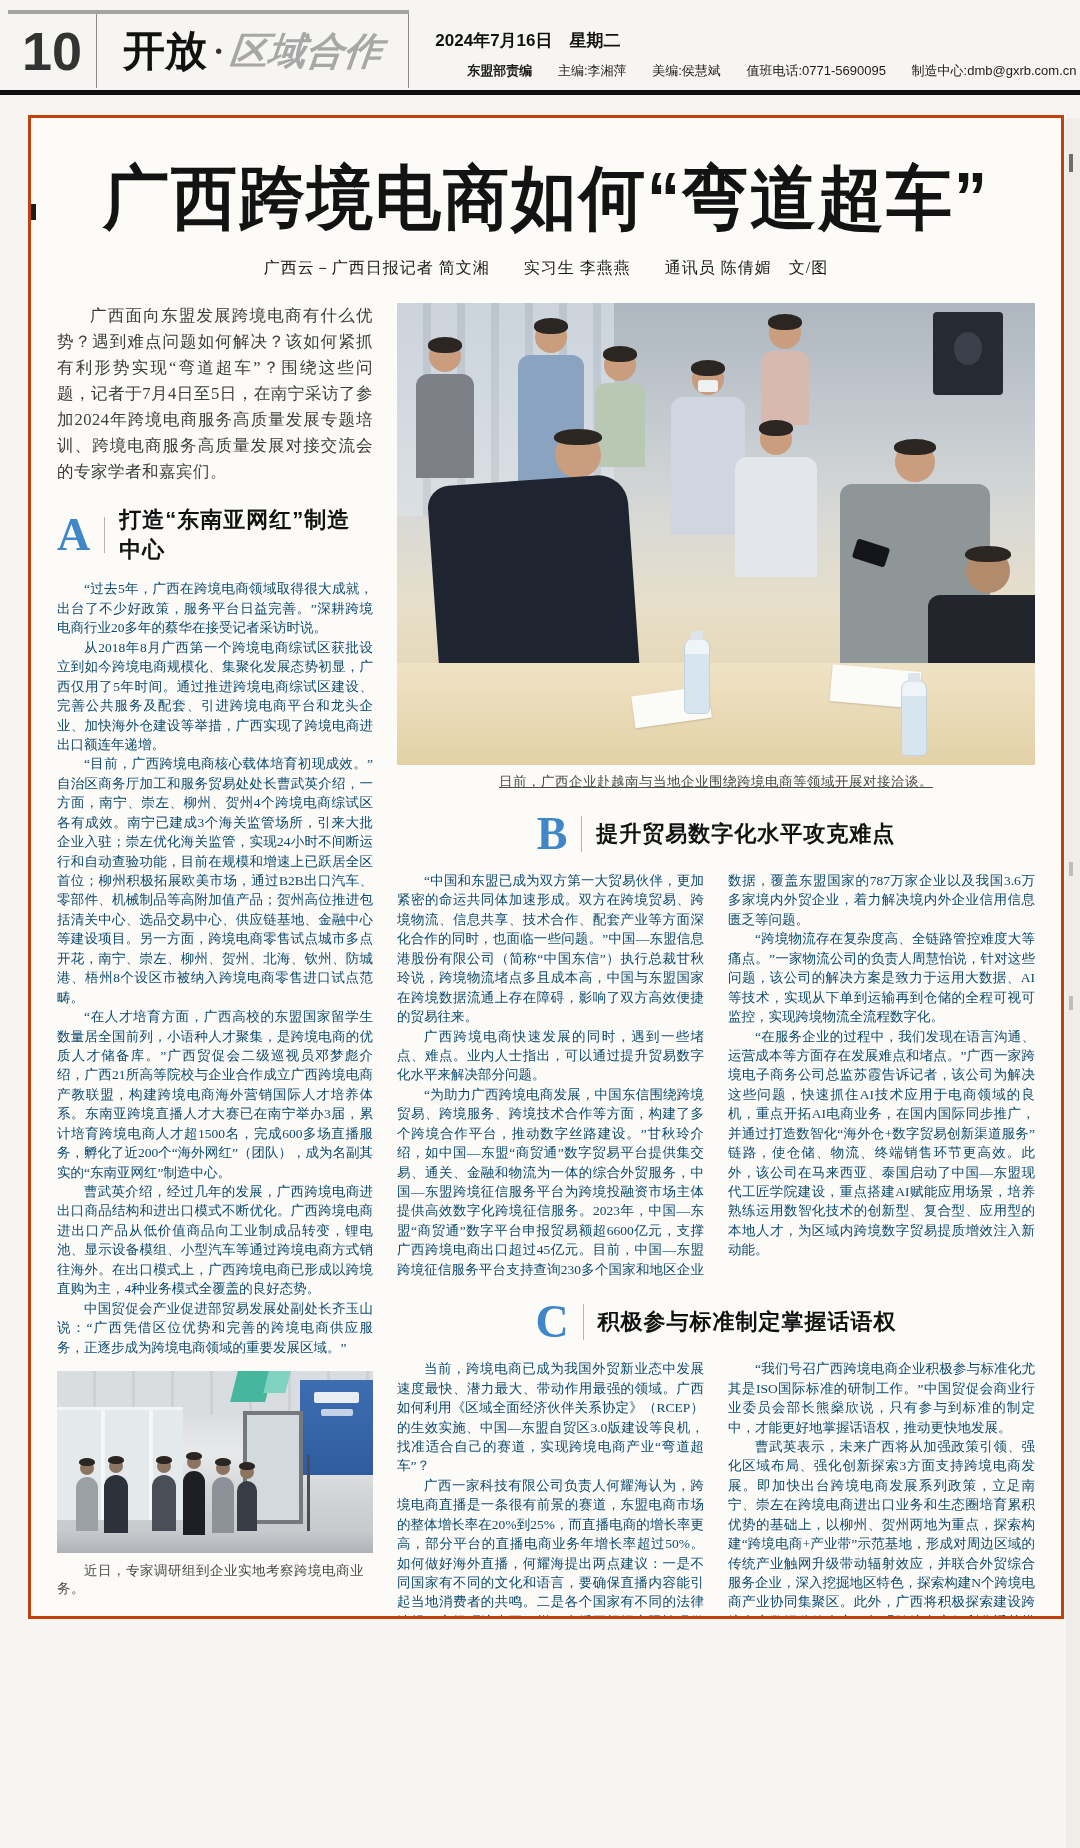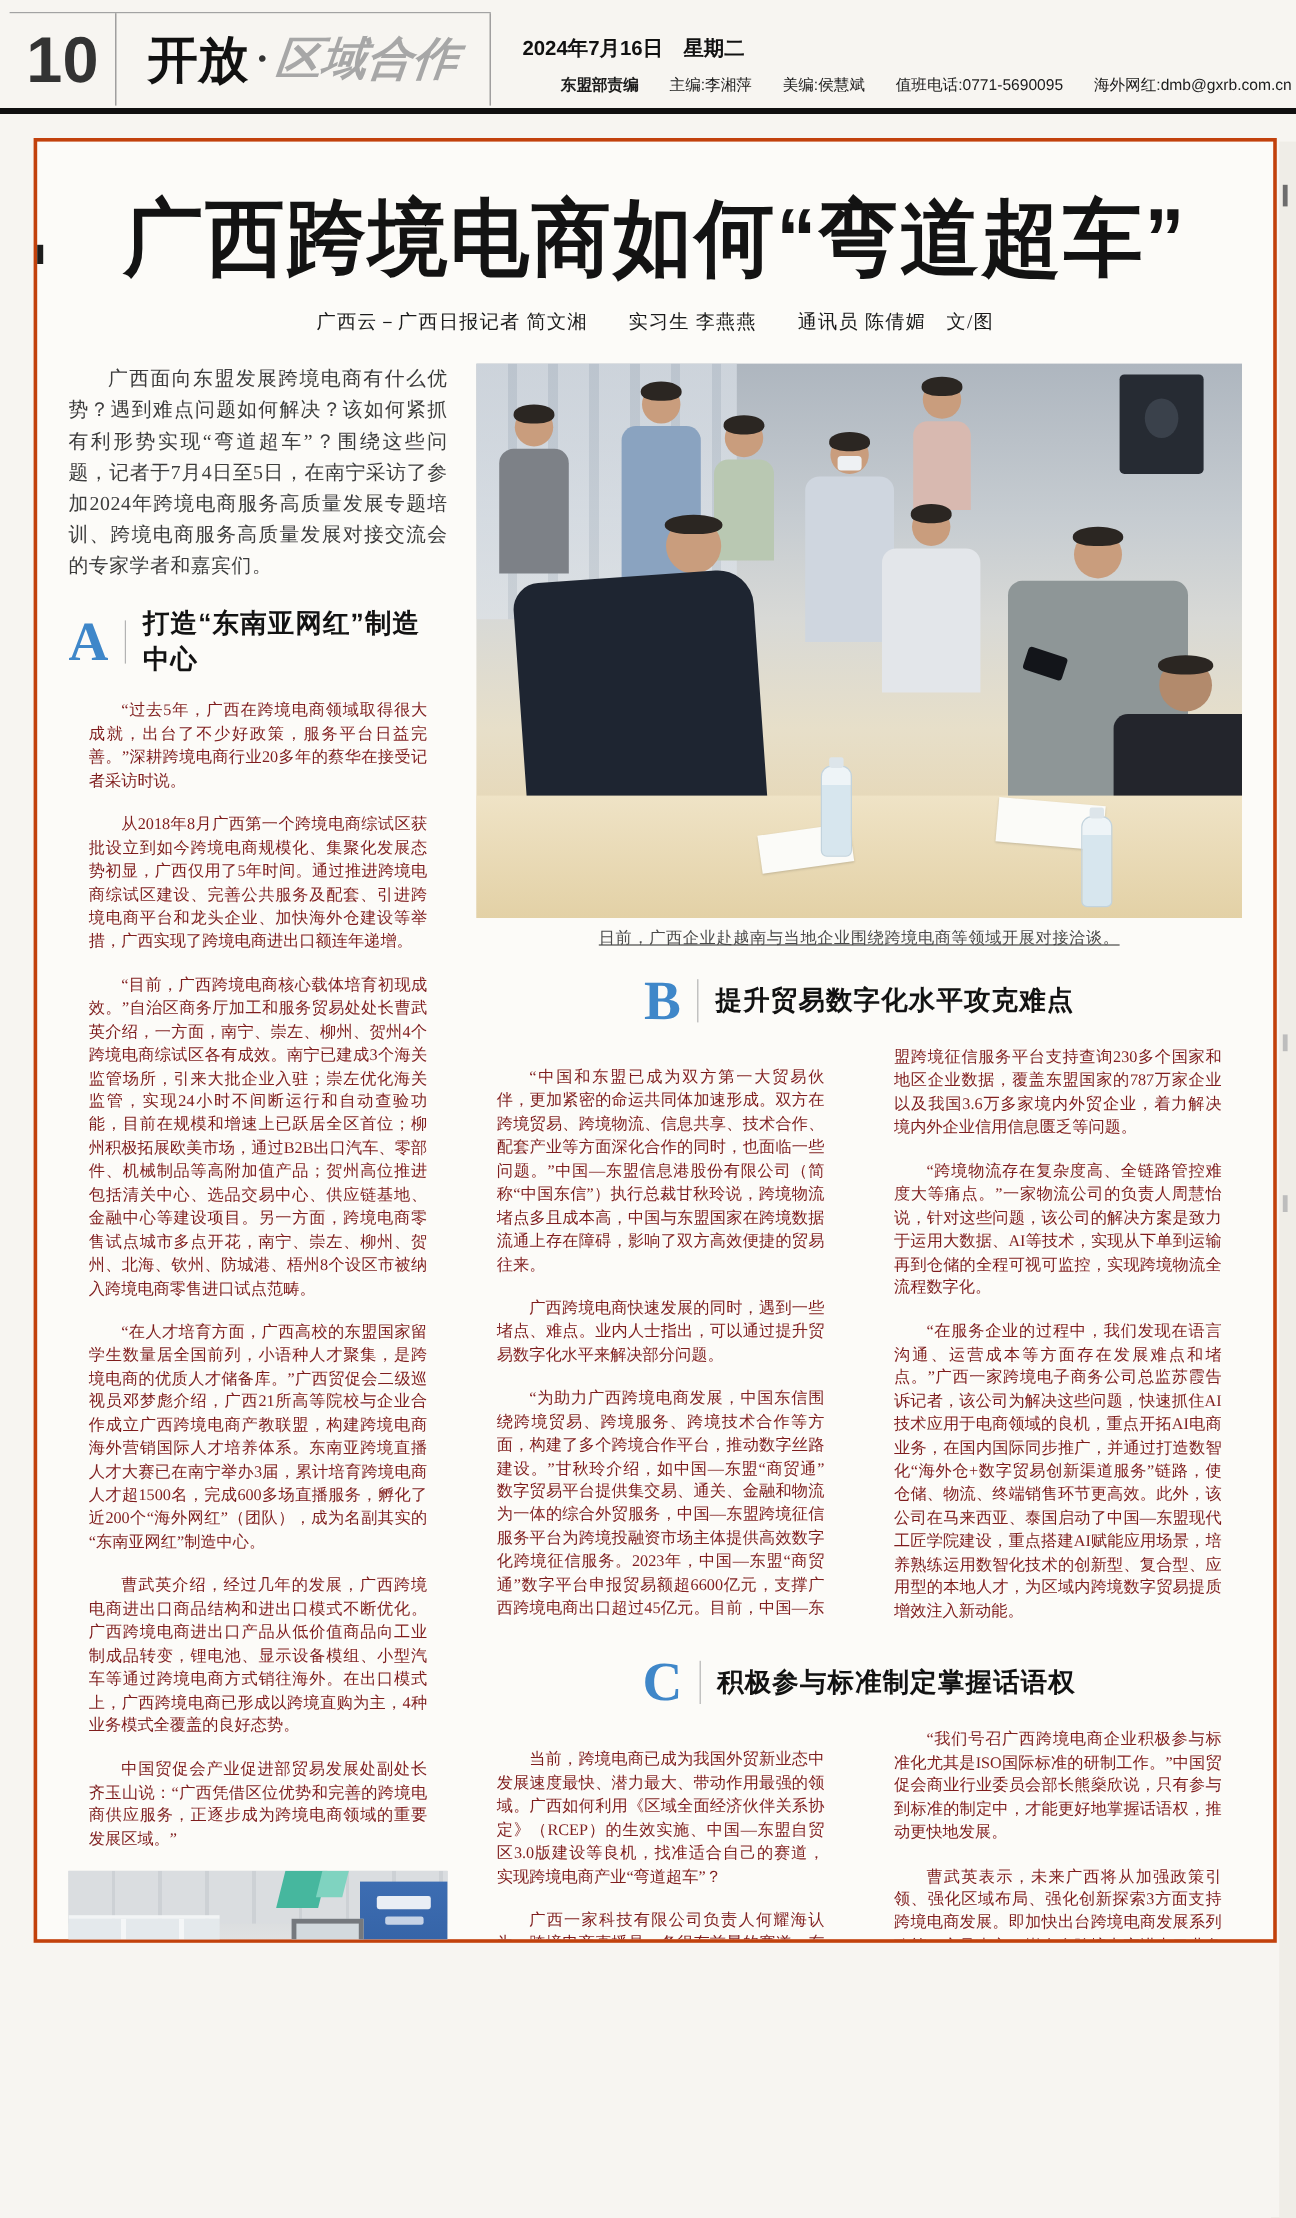--- a/index.html
+++ b/index.html
@@ -1,20 +1,20 @@
 <!DOCTYPE html>
 <html lang="zh"><head>
 <meta charset="utf-8">
 <style>
   html,body{margin:0;padding:0;background:#e9e6df;}
   .page{position:relative;width:1080px;height:1848px;background:#f7f5f1;overflow:hidden;
         font-family:"Liberation Serif","DejaVu Serif",serif;color:#1f1f1f;}
   
   .masthead{display:flex;align-items:stretch;height:78px;margin:10px 14px 0 8px;}
-  .mast-cells{display:flex;border-top:1px solid #a3a3a3;}
+  .mast-cells{display:flex;border-top:4px solid #a3a3a3;}
   .mast-num{width:88px;display:flex;align-items:center;justify-content:center;
             font-family:"Liberation Sans","DejaVu Sans",sans-serif;font-weight:900;font-size:54px;
             color:#333;border-right:1px solid #8a8a8a;}
   .mast-title{display:flex;align-items:center;padding:0 26px;border-right:1px solid #8a8a8a;white-space:nowrap;}
   .mast-title .bold{font-family:"Liberation Sans","DejaVu Sans",sans-serif;font-weight:900;font-size:42px;color:#111;}
   .mast-title .dot{font-size:34px;margin:0 6px;color:#333;font-weight:900;}
   .mast-title .light{font-size:38px;font-style:italic;font-weight:700;color:#a7a7a7;transform:skewX(-6deg);}
   .mast-info{flex:1;display:flex;flex-direction:column;justify-content:flex-end;padding:6px 0 8px 26px;
              font-family:"Liberation Sans","DejaVu Sans",sans-serif;}
   .mast-date{font-weight:700;font-size:17px;color:#111;margin-bottom:10px;}
@@ -36,21 +36,21 @@
   .lead-p{margin:0;text-indent:2em;font-size:16.5px;line-height:1.58;color:#3c3c3c;text-align:justify;letter-spacing:.5px;}
   .lead{margin-bottom:16px;}
   
   .sec-head{display:flex;align-items:center;justify-content:center;gap:14px;margin:20px 0 14px;}
   .sec-letter{font-family:"Liberation Serif","DejaVu Serif",serif;font-weight:700;font-size:46px;
               line-height:1;color:#3f87c9;}
   .sec-divider{width:1px;height:36px;background:#b3b3b3;}
   .sec-title{font-family:"Liberation Sans","DejaVu Sans",sans-serif;font-weight:800;font-size:22px;
              color:#121212;letter-spacing:1px;}
   
-  .body-p{margin:17px;text-indent:2em;font-size:13.5px;line-height:1.44;text-align:justify;color:#7f1d1d;}
+  .body-p{margin:0;text-indent:2em;font-size:13.5px;line-height:1.44;text-align:justify;color:#0c4a6e;}
   .two-col{column-count:2;column-gap:24px;}
   
   .caption{font-size:13.5px;color:#4a4a4a;letter-spacing:.5px;}
   .caption-main{text-align:center;margin:8px 0 2px;text-decoration:underline;}
   .caption-left{margin-top:9px;text-indent:2em;}
   
   .photo-main{position:relative;height:462px;overflow:hidden;
     background:linear-gradient(180deg,#aeb6bf 0%,#c6ccd1 28%,#d8d9d6 46%,#e7dfc9 66%,#e6d7b6 82%,#e2d2ae 100%);}
   .pm-window{position:absolute;left:0;top:0;width:34%;height:46%;opacity:.65;
     background:repeating-linear-gradient(90deg,#dde3ea 0 26px,#c3ccd6 26px 34px);}
@@ -107,21 +107,21 @@
         <span class="light">区域合作</span>
       </div>
     </div>
     <div class="mast-info">
       <div class="mast-date">2024年7月16日　星期二</div>
       <div class="mast-staff">
         <span class="lead-item">东盟部责编</span>
         <span>主编:李湘萍</span>
         <span>美编:侯慧斌</span>
         <span>值班电话:0771-5690095</span>
-        <span>海外网红:dmb@gxrb.com.cn</span>
+        <span>制造中心:dmb@gxrb.com.cn</span>
       </div>
     </div>
   </div>
   <div class="black-rule"></div>
 
   <div class="paper-frame">
     <div class="print-tick"></div>
 
     <h1 class="headline">广西跨境电商如何“弯道超车”</h1>
     <div class="byline">广西云－广西日报记者 简文湘　　实习生 李燕燕　　通讯员 陈倩媚　文/图</div>

